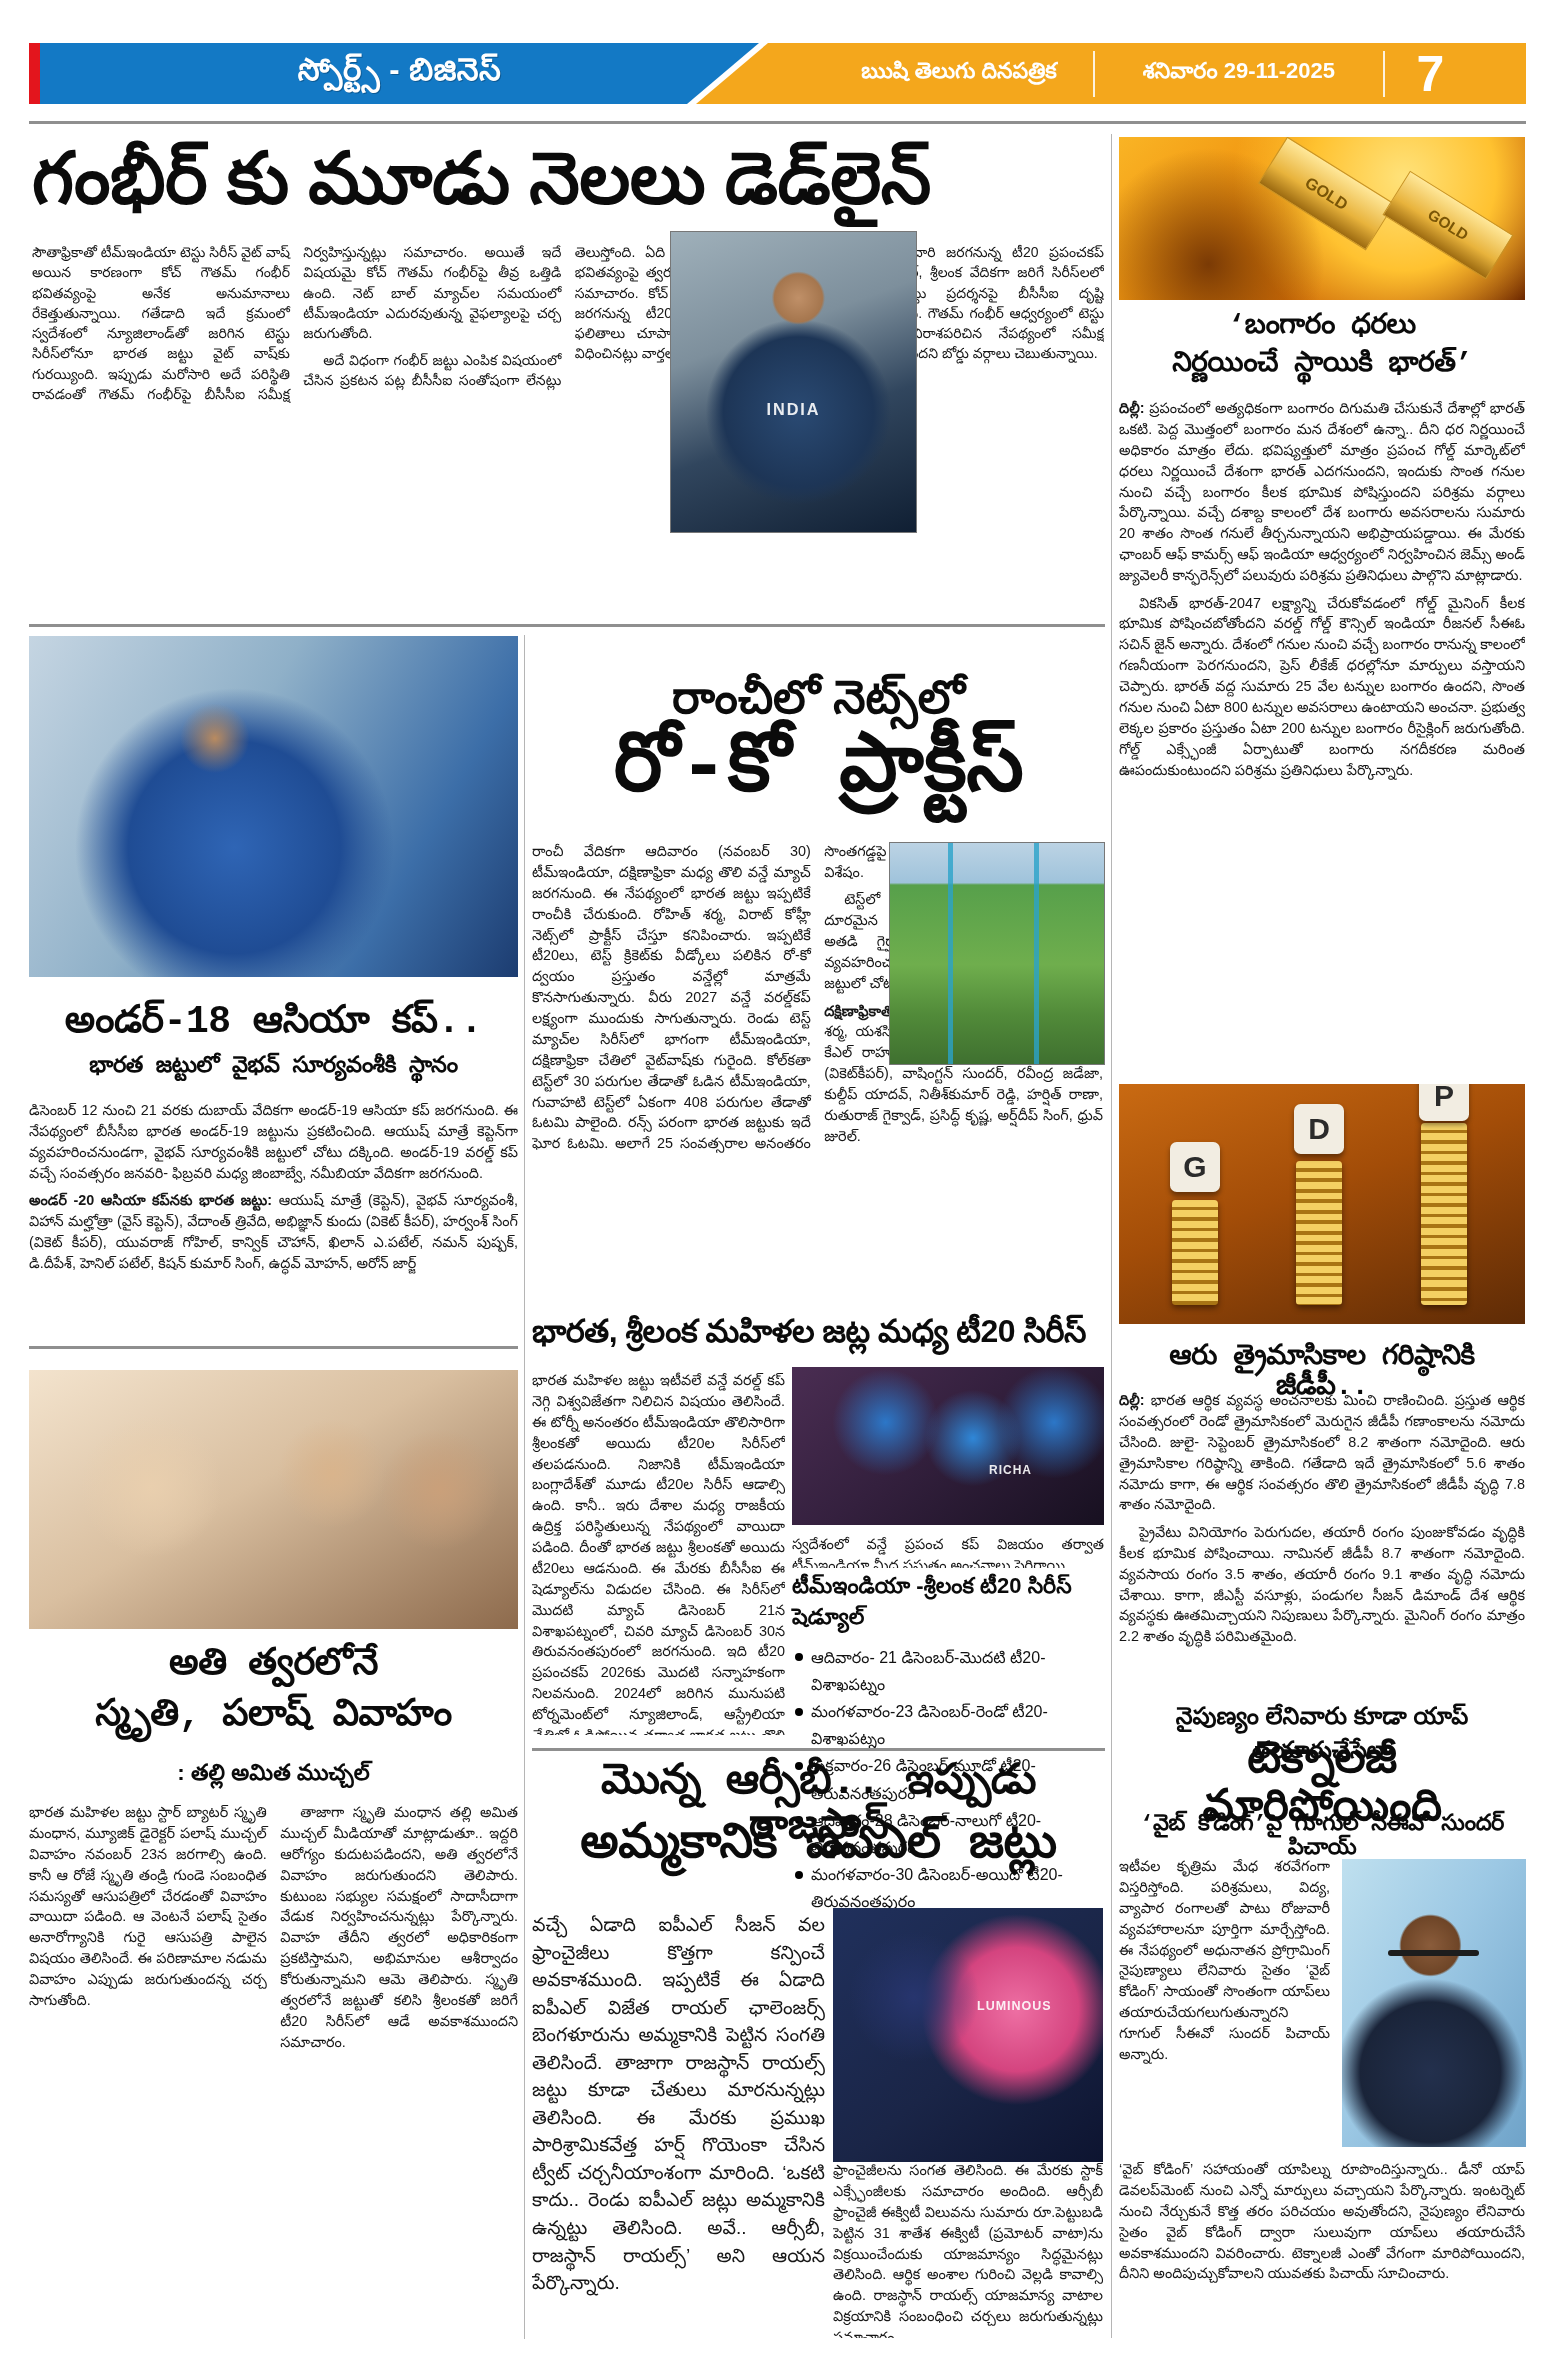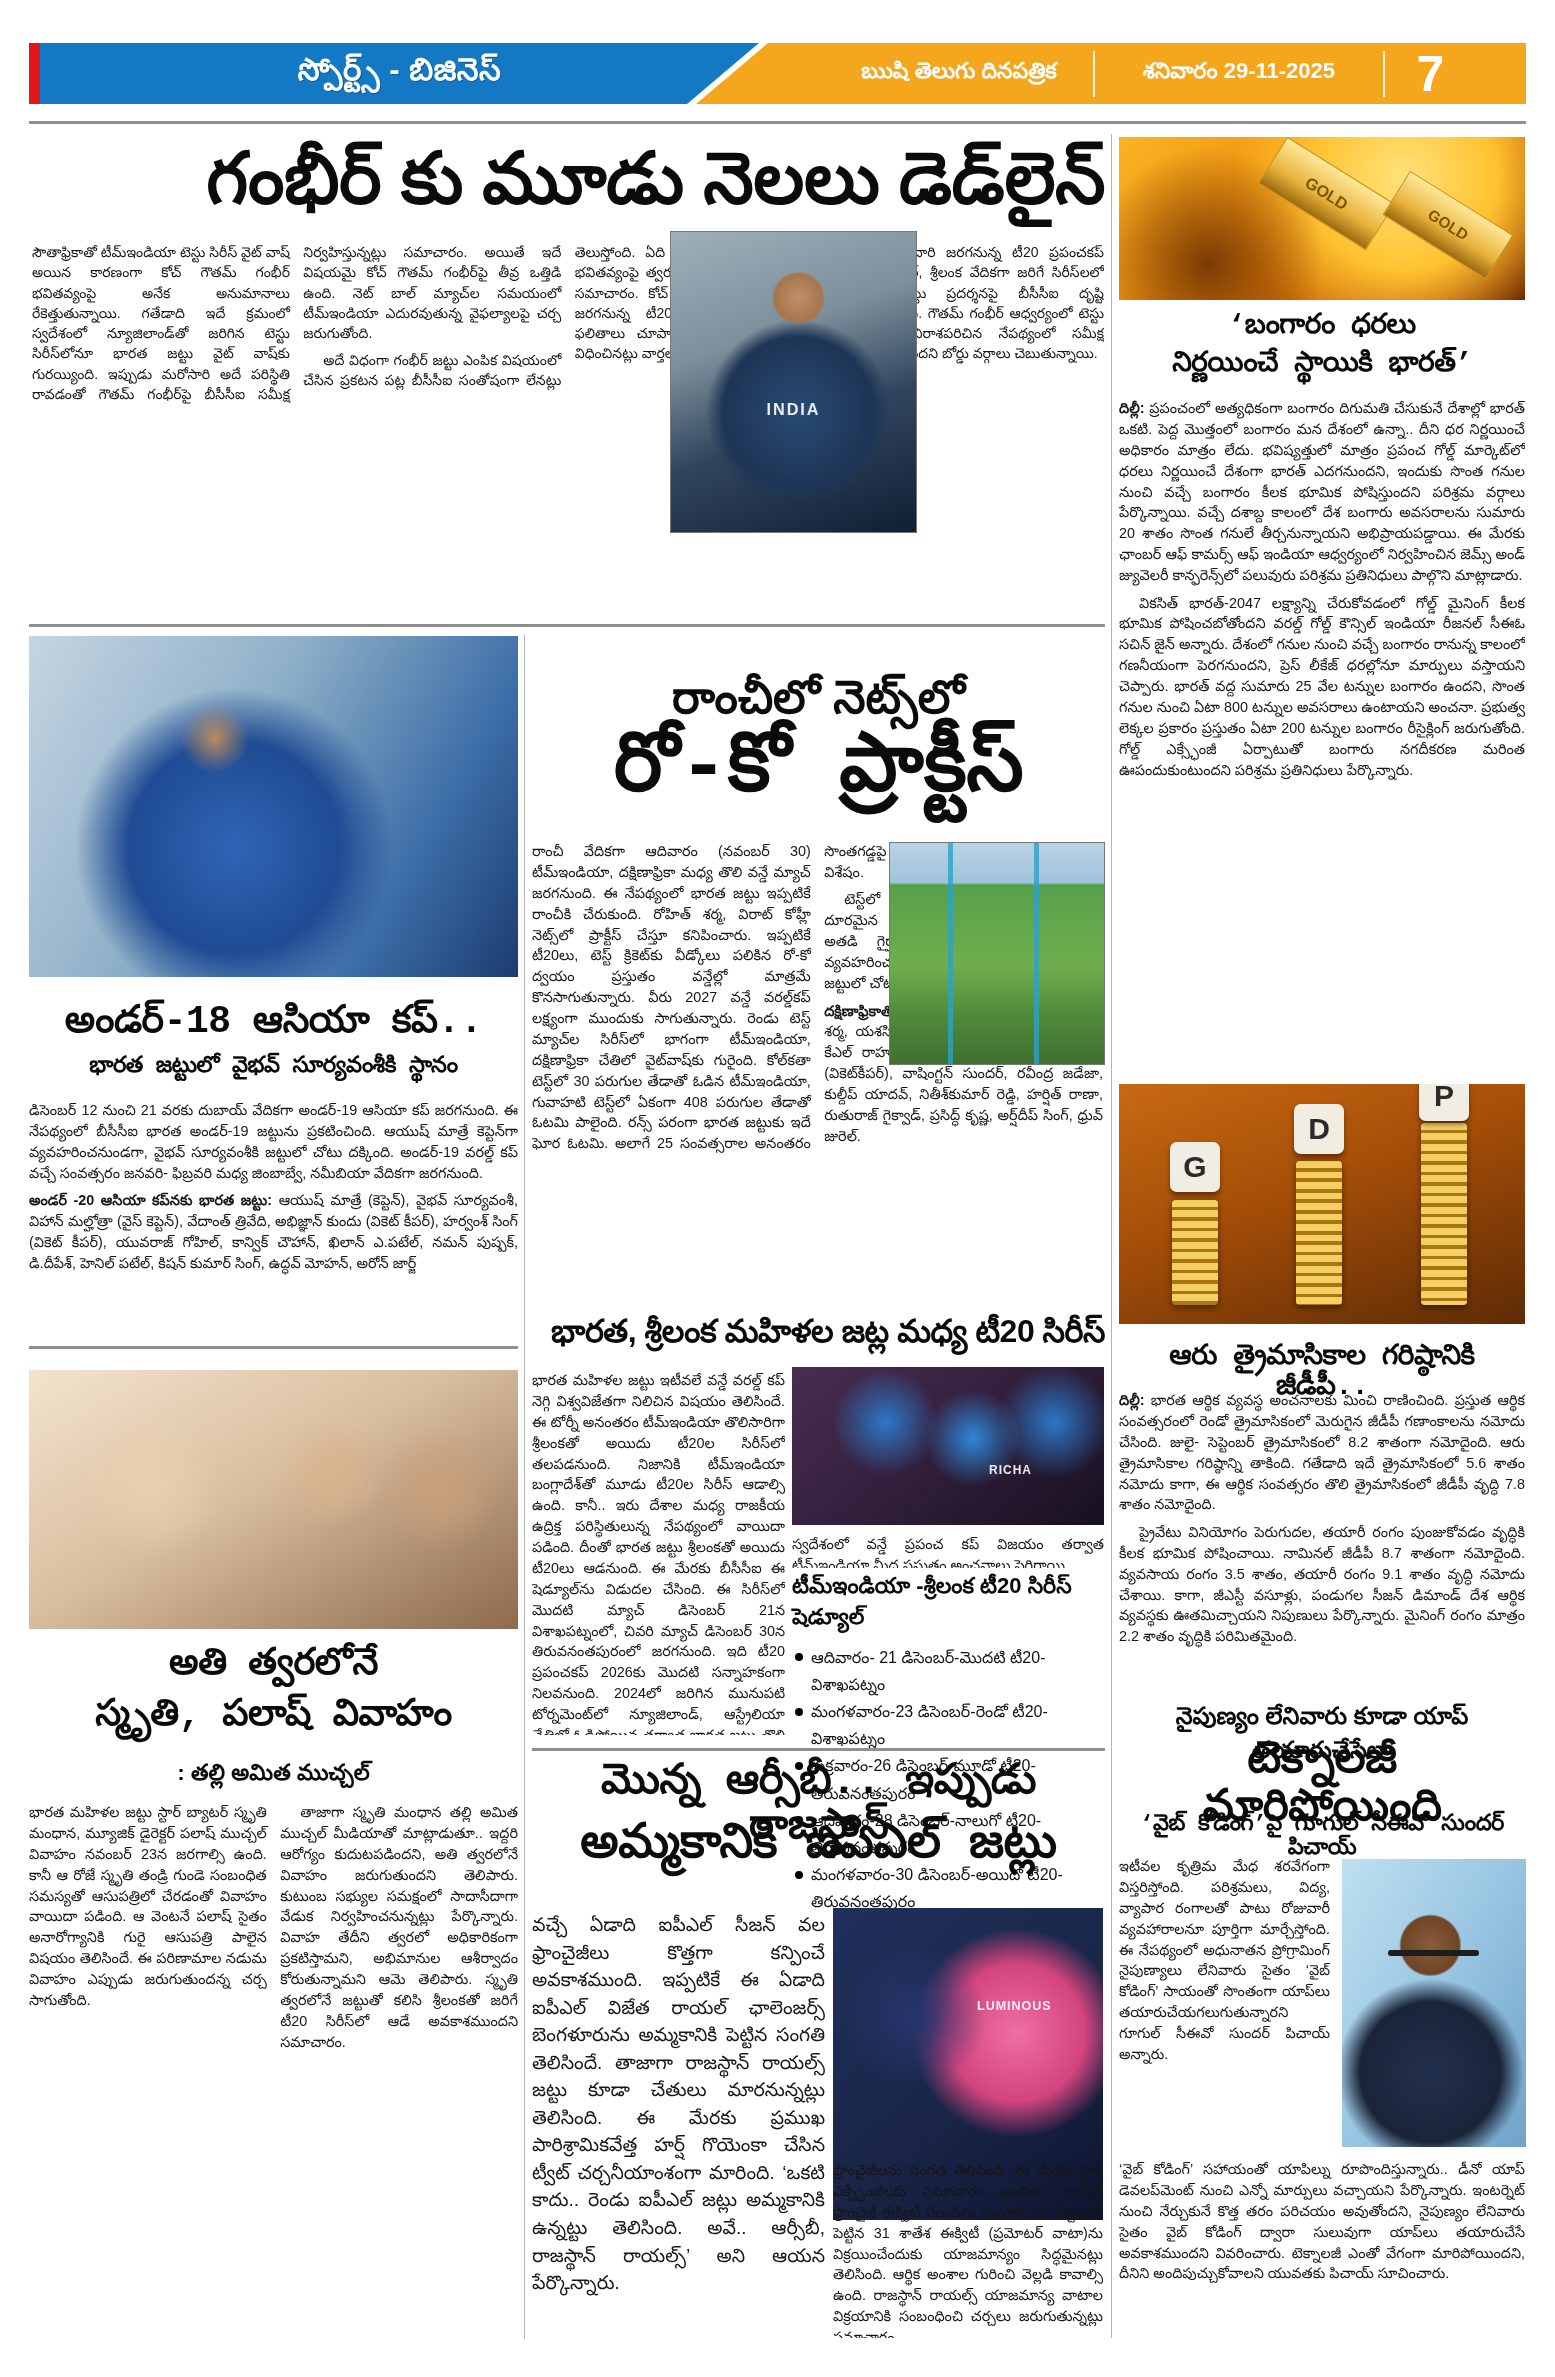--- a/index.html
+++ b/index.html
@@ -16,21 +16,21 @@
             display:flex;align-items:center;justify-content:center;}
   .hdr-orange{position:absolute;left:696px;top:43px;width:830px;height:61px;background:#f4a71c;
             clip-path:polygon(72px 0,100% 0,100% 100%,0 100%);
             display:flex;align-items:center;}
   .hdr-title{color:#fff;font-weight:bold;font-size:31px;letter-spacing:0.5px;text-shadow:1px 1px 0 #0d5a95;}
   .hdr-mast{color:#fff;font-weight:bold;font-size:22px;margin-left:129px;width:268px;text-align:center;}
   .hdr-date{color:#fff;font-weight:bold;font-size:22px;width:288px;text-align:center;}
   .hdr-sep{width:1.9px;height:46px;background:#ffffff;opacity:.85;}
   .hdr-page{color:#fff;font-weight:bold;font-size:50px;width:91px;text-align:center;}
   
-  .headline{position:absolute;font-weight:bold;color:#0b0b0b;line-height:1.08;letter-spacing:-0.5px;text-align:right;}
+  .headline{position:absolute;font-weight:bold;color:#0b0b0b;line-height:1.08;letter-spacing:-0.5px;}
   .center{text-align:center;font-family:Liberation Mono, monospace;}
   .body-text{position:absolute;font-size:14px;line-height:1.45;text-align:justify;color:#161616;overflow:hidden;}
   .body-text p{margin:0 0 6.7px 0;text-indent:20px;}
   .body-text p.noindent{text-indent:0;}
   .lead{font-weight:bold;}
   .cols4{column-count:4;column-gap:13.4px;}
   .cols2{column-count:2;column-gap:13.4px;}
   
   .photo{position:absolute;overflow:hidden;background:#888;}
   .photo .tag{position:absolute;color:#ffffff;font-weight:bold;opacity:.9;}
@@ -167,21 +167,21 @@
         <div class="sched-item">మంగళవారం-30 డిసెంబర్-అయిదో టీ20-తిరువనంతపురం</div>
       </div>
   </div>
   <div class="hrule" style="left:532px;top:1748px;width:573px;"></div>
 
   <div class="headline center" style="left:532px;top:1760px;width:573px;font-size:42px;">మొన్న ఆర్సీబీ.. ఇప్పుడు రాజస్థాన్</div>
   <div class="headline center" style="left:532px;top:1819px;width:573px;font-size:48px;">అమ్మకానికి ఐపీఎల్ జట్లు</div>
   <div class="body-text" style="left:532px;top:1911px;width:293px;height:427px;font-size:19px;">
     <p class="noindent">వచ్చే ఏడాది ఐపీఎల్ సీజన్ వల ఫ్రాంచైజీలు కొత్తగా కన్పించే అవకాశముంది. ఇప్పటికే ఈ ఏడాది ఐపీఎల్ విజేత రాయల్ ఛాలెంజర్స్ బెంగళూరును అమ్మకానికి పెట్టిన సంగతి తెలిసిందే. తాజాగా రాజస్థాన్ రాయల్స్ జట్టు కూడా చేతులు మారనున్నట్లు తెలిసింది. ఈ మేరకు ప్రముఖ పారిశ్రామికవేత్త హర్ష్ గొయెంకా చేసిన ట్వీట్ చర్చనీయాంశంగా మారింది. ‘ఒకటి కాదు.. రెండు ఐపీఎల్ జట్లు అమ్మకానికి ఉన్నట్టు తెలిసింది. అవే.. ఆర్సీబీ, రాజస్థాన్ రాయల్స్’ అని ఆయన పేర్కొన్నారు.</p>
   </div>
-  <div class="photo ph-rr" style="left:833px;top:1908px;width:270px;height:312px;">
+  <div class="photo ph-rr" style="left:833px;top:1908px;width:270px;height:254px;">
     <span class="tag" style="left:144px;top:91px;font-size:12.5px;letter-spacing:1px;">LUMINOUS</span>
   </div>
   <div class="body-text" style="left:833px;top:2160px;width:270px;height:178px;font-size:14.4px;">
     <p class="noindent">ఫ్రాంచైజీలను సంగత తెలిసింది. ఈ మేరకు స్టాక్ ఎక్స్ఛేంజీలకు సమాచారం అందింది. ఆర్సీబీ ఫ్రాంచైజీ ఈక్విటీ విలువను సుమారు రూ.పెట్టుబడి పెట్టిన 31 శాతేశ ఈక్విటీ (ప్రమోటర్ వాటా)ను విక్రయించేందుకు యాజమాన్యం సిద్ధమైనట్లు తెలిసింది. ఆర్థిక అంశాల గురించి వెల్లడి కావాల్సి ఉంది. రాజస్థాన్ రాయల్స్ యాజమాన్య వాటాల విక్రయానికి సంబంధించి చర్చలు జరుగుతున్నట్లు సమాచారం.</p>
   </div>
 
   <div class="photo ph-gold" style="left:1119px;top:137px;width:406px;height:163px;">
     <span class="goldbar" style="left:144px;top:29px;width:125px;height:53px;font-size:16.3px;">GOLD</span>
     <span class="goldbar" style="left:268px;top:62px;width:120px;height:50px;font-size:15.3px;">GOLD</span>
   </div>

